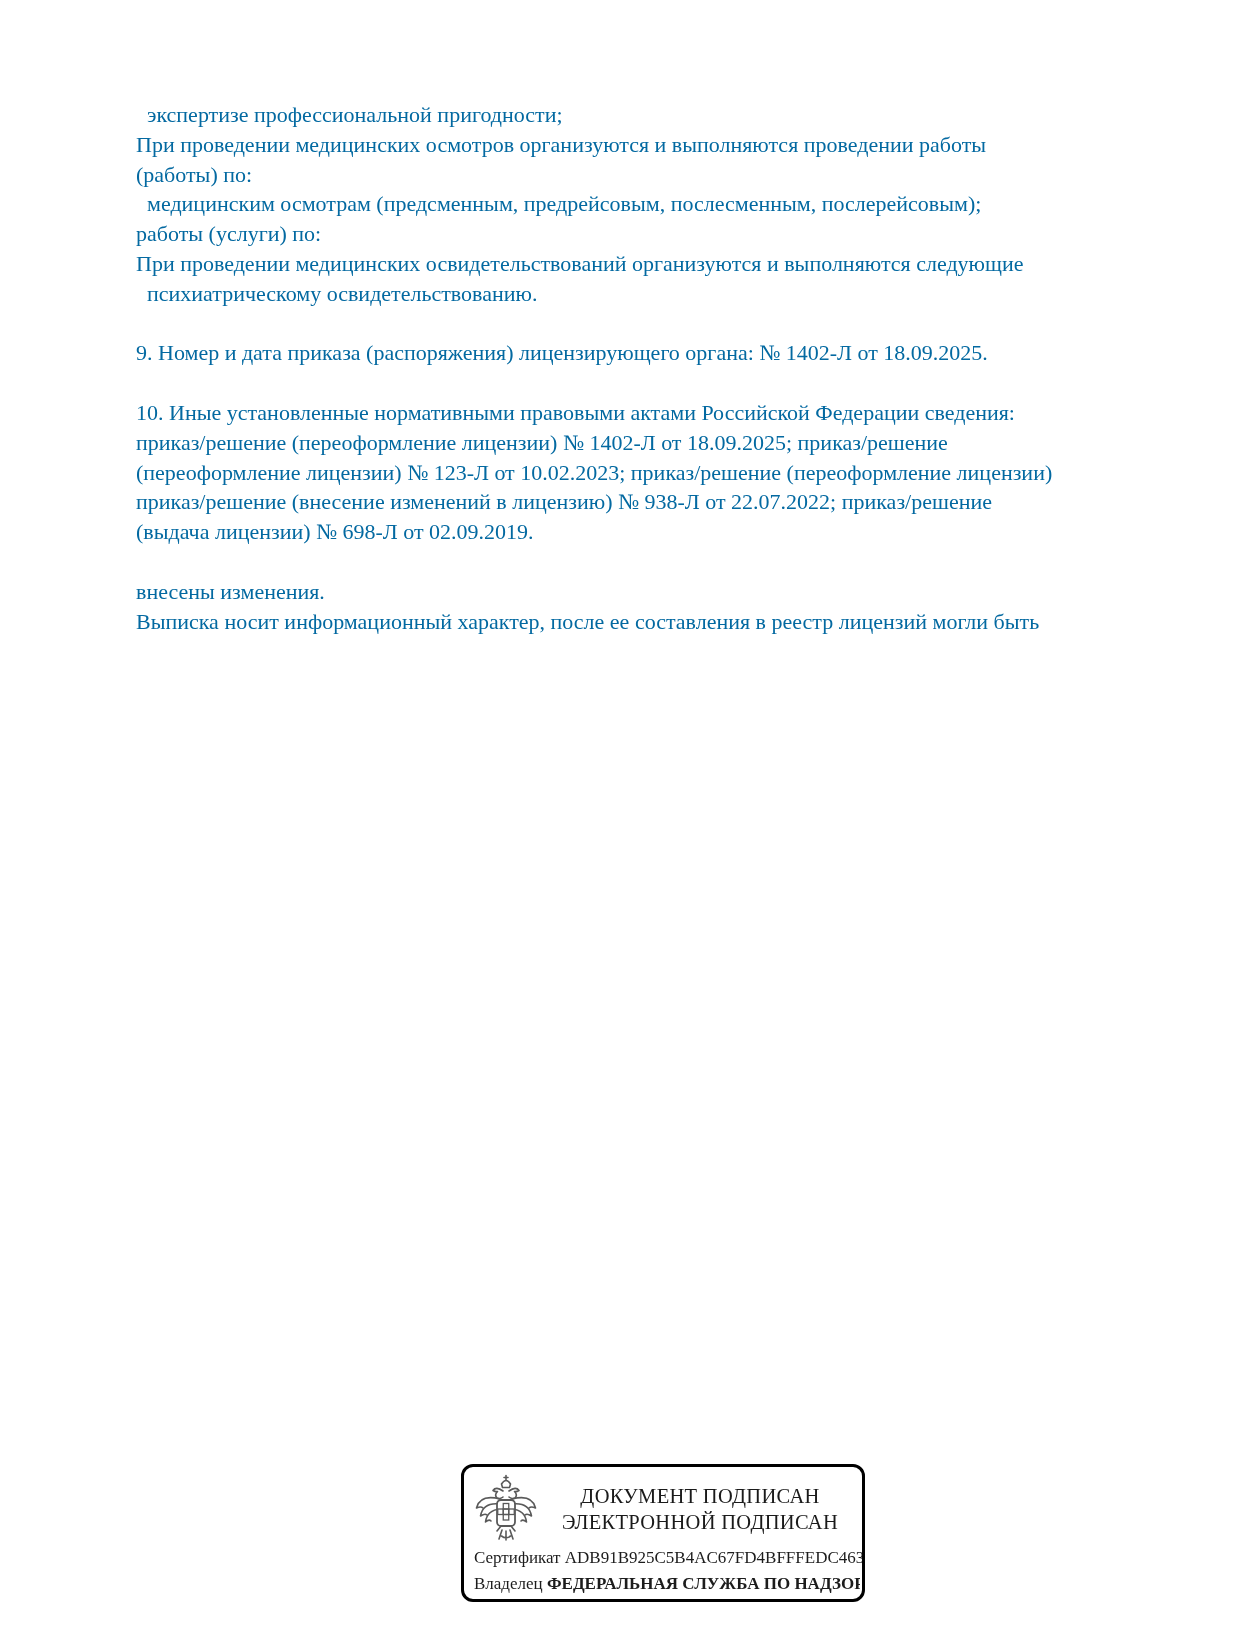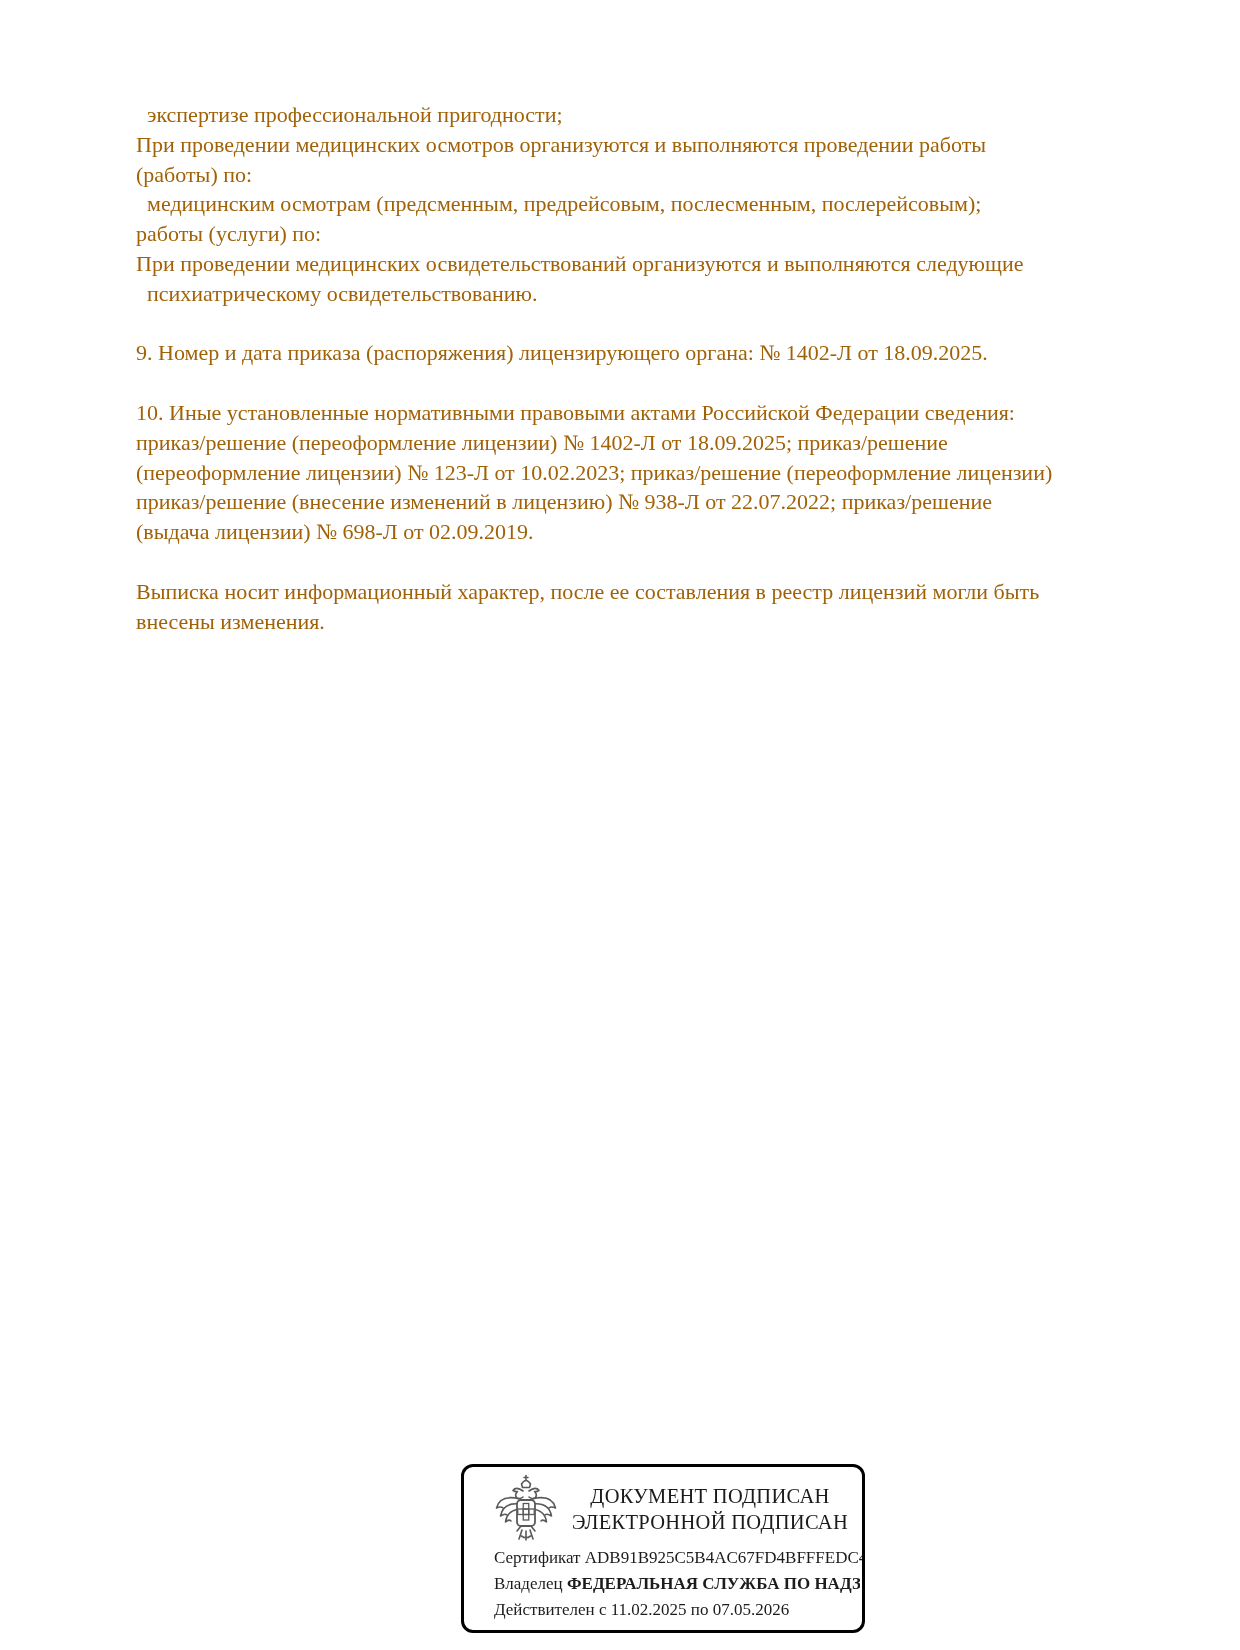--- a/index.html
+++ b/index.html
@@ -16,40 +16,39 @@
     font-family: "Liberation Serif", serif;
   }
   
   .doc-text {
     position: absolute;
     left: 136px;
     top: 100px;
     width: 990px;
     font-size: 22px;
     line-height: 29.8px;
-    color: #a16207;
+    color: #0369a1;
   }
   .doc-text .line {
     white-space: pre;
     min-height: 29.8px;
   }
   
   .stamp {
     position: absolute;
     left: 461px;
     top: 1464px;
     width: 404px;
-    height: 169px;
+    height: 138px;
     box-sizing: border-box;
     border: 3px solid #000000;
     border-radius: 12px;
     background: #ffffff;
     color: #1c1c1c;
     overflow: hidden;
-    padding-left: 20px;
   }
   .stamp-head {
     display: flex;
     align-items: center;
     height: 78px;
   }
   .emblem {
     flex: 0 0 auto;
     width: 64px;
     height: 68px;
@@ -90,22 +89,22 @@
       <div class="line">  психиатрическому освидетельствованию.</div>
       <div class="line">&nbsp;</div>
       <div class="line">9. Номер и дата приказа (распоряжения) лицензирующего органа: № 1402-Л от 18.09.2025.</div>
       <div class="line">&nbsp;</div>
       <div class="line">10. Иные установленные нормативными правовыми актами Российской Федерации сведения:</div>
       <div class="line">приказ/решение (переоформление лицензии) № 1402-Л от 18.09.2025; приказ/решение</div>
       <div class="line">(переоформление лицензии) № 123-Л от 10.02.2023; приказ/решение (переоформление лицензии)</div>
       <div class="line">приказ/решение (внесение изменений в лицензию) № 938-Л от 22.07.2022; приказ/решение</div>
       <div class="line">(выдача лицензии) № 698-Л от 02.09.2019.</div>
       <div class="line">&nbsp;</div>
+      <div class="line">внесены изменения.</div>
       <div class="line">Выписка носит информационный характер, после ее составления в реестр лицензий могли быть</div>
-      <div class="line">внесены изменения.</div>
     </div>
 
   <div class="stamp">
     <div class="stamp-head">
       <div class="emblem">
         <svg viewBox="0 0 64 68" xmlns="http://www.w3.org/2000/svg" aria-hidden="true">
           <g fill="none" stroke="#5a5a5a" stroke-width="1.6" stroke-linecap="round" stroke-linejoin="round">
             <path d="M32 1.5 v4 M30 3.5 h4"></path>
             <path d="M27.5 10 q4.5 -7 9 0 l-1 3.5 h-7 z"></path>
             <path d="M29 17 q-7 -5 -10 -0.5 q2.5 1.5 4.5 1 q-3.5 3.5 -0.5 6.5 q3 1.5 6 -1"></path>

